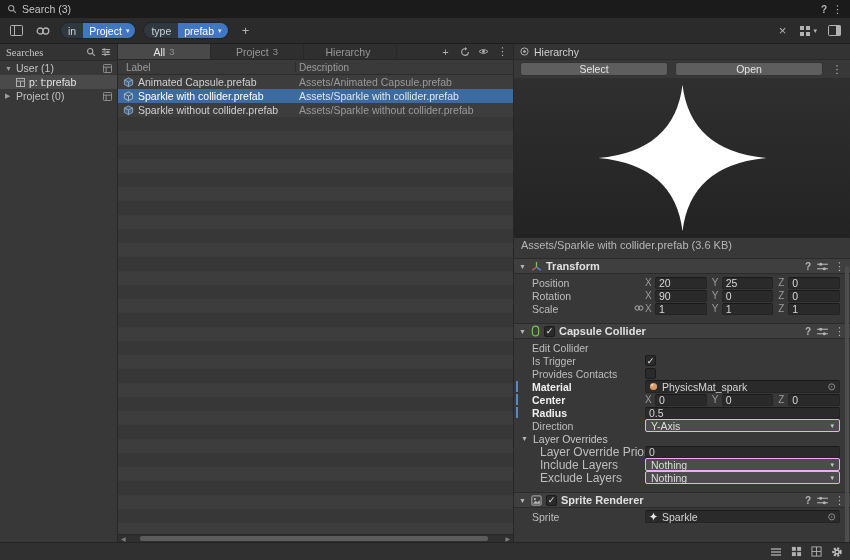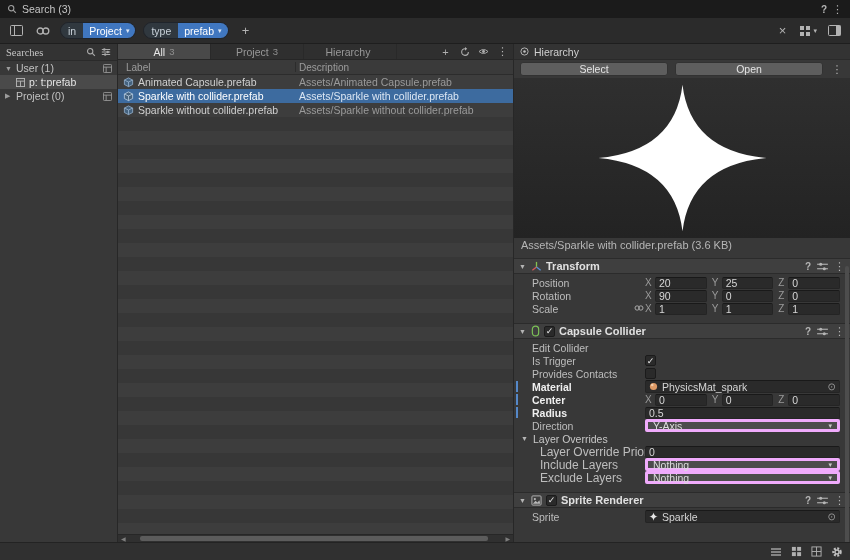--- a/index.html
+++ b/index.html
@@ -88,21 +88,21 @@
 
   .comp-body { padding:2px 0 3px 0; }
   .prop-row { height:13px; display:flex; align-items:center; padding-left:18px; padding-right:10px; position:relative; }
   .prop-label { width:113px; flex:none; color:#bdbdbd; font-size:10.5px; white-space:nowrap; overflow:hidden; }
   .prop-label.sub { padding-left:8px; font-size:12px; }
   .fields { flex:1; display:flex; align-items:center; min-width:0; }
   .axis { color:#9a9a9a; font-size:10px; width:10px; flex:none; }
   .nfield { flex:1; min-width:0; height:12px; background:#2a2a2a; border:1px solid #242424; border-top-color:#191919;
     border-radius:2px; line-height:10px; padding:0 3px; color:#d6d6d6; font-size:10.5px; margin-right:5px; }
   .nfield.last { margin-right:0; }
-  .dropdown { flex:1; min-width:0; height:13px; background:#4c4c4c; border:3px solid #f0abfc; border-radius:2px;
+  .dropdown { flex:1; min-width:0; height:13px; background:#4c4c4c; border:1px solid #f0abfc; border-radius:2px;
     display:flex; align-items:center; padding:0 5px; color:#dcdcdc; font-size:10.5px; }
   .dd-caret { margin-left:auto; font-size:7px; color:#c9c9c9; }
   .obj-field { flex:1; min-width:0; height:13px; background:#2a2a2a; border:1px solid #242424; border-top-color:#191919;
     border-radius:2px; display:flex; align-items:center; gap:4px; padding:0 3px; color:#d6d6d6; font-size:10.5px; }
   .obj-name { flex:1; white-space:nowrap; overflow:hidden; }
   .picker { color:#9a9a9a; font-size:10px; }
   .cb { width:11px; height:11px; background:#2a2a2a; border:1px solid #1b1b1b; border-radius:2px; display:flex;
     align-items:center; justify-content:center; font-size:9px; color:#ececec; flex:none; }
   .override .prop-label { color:#efefef; font-weight:bold; }
   .override::before { content:""; position:absolute; left:2px; top:1px; bottom:1px; width:2px; background:#5588c8; }

